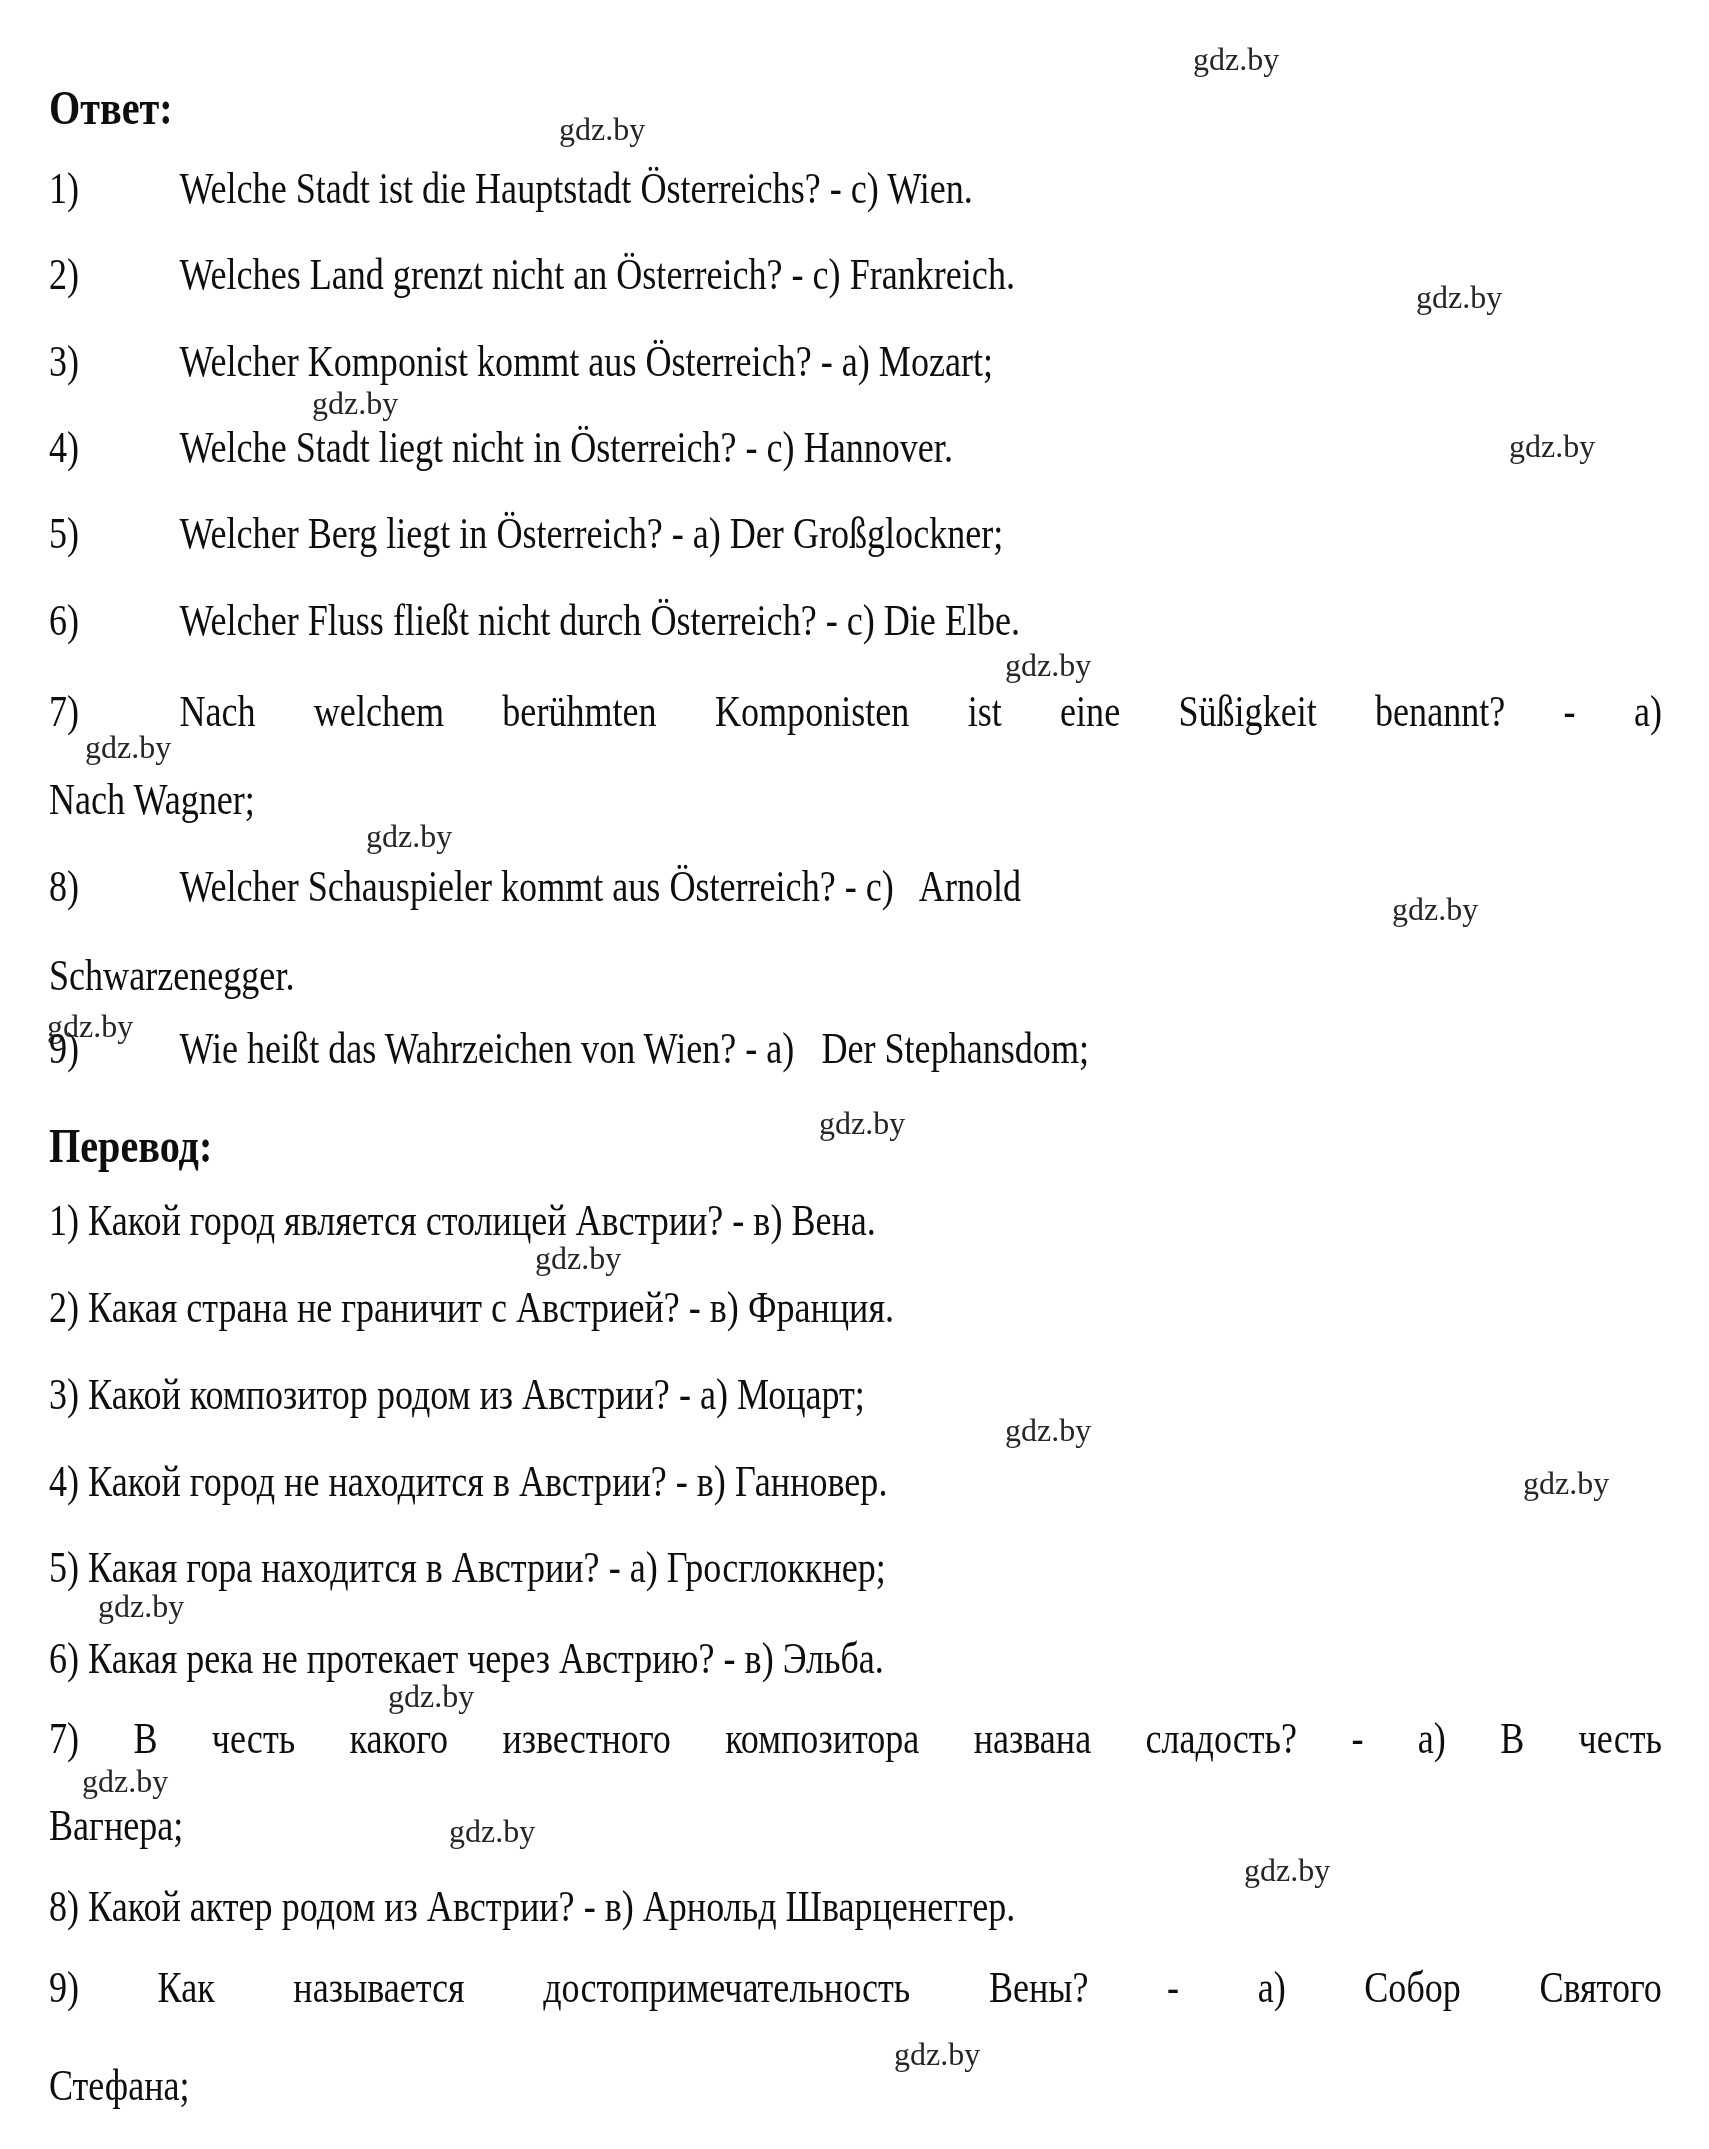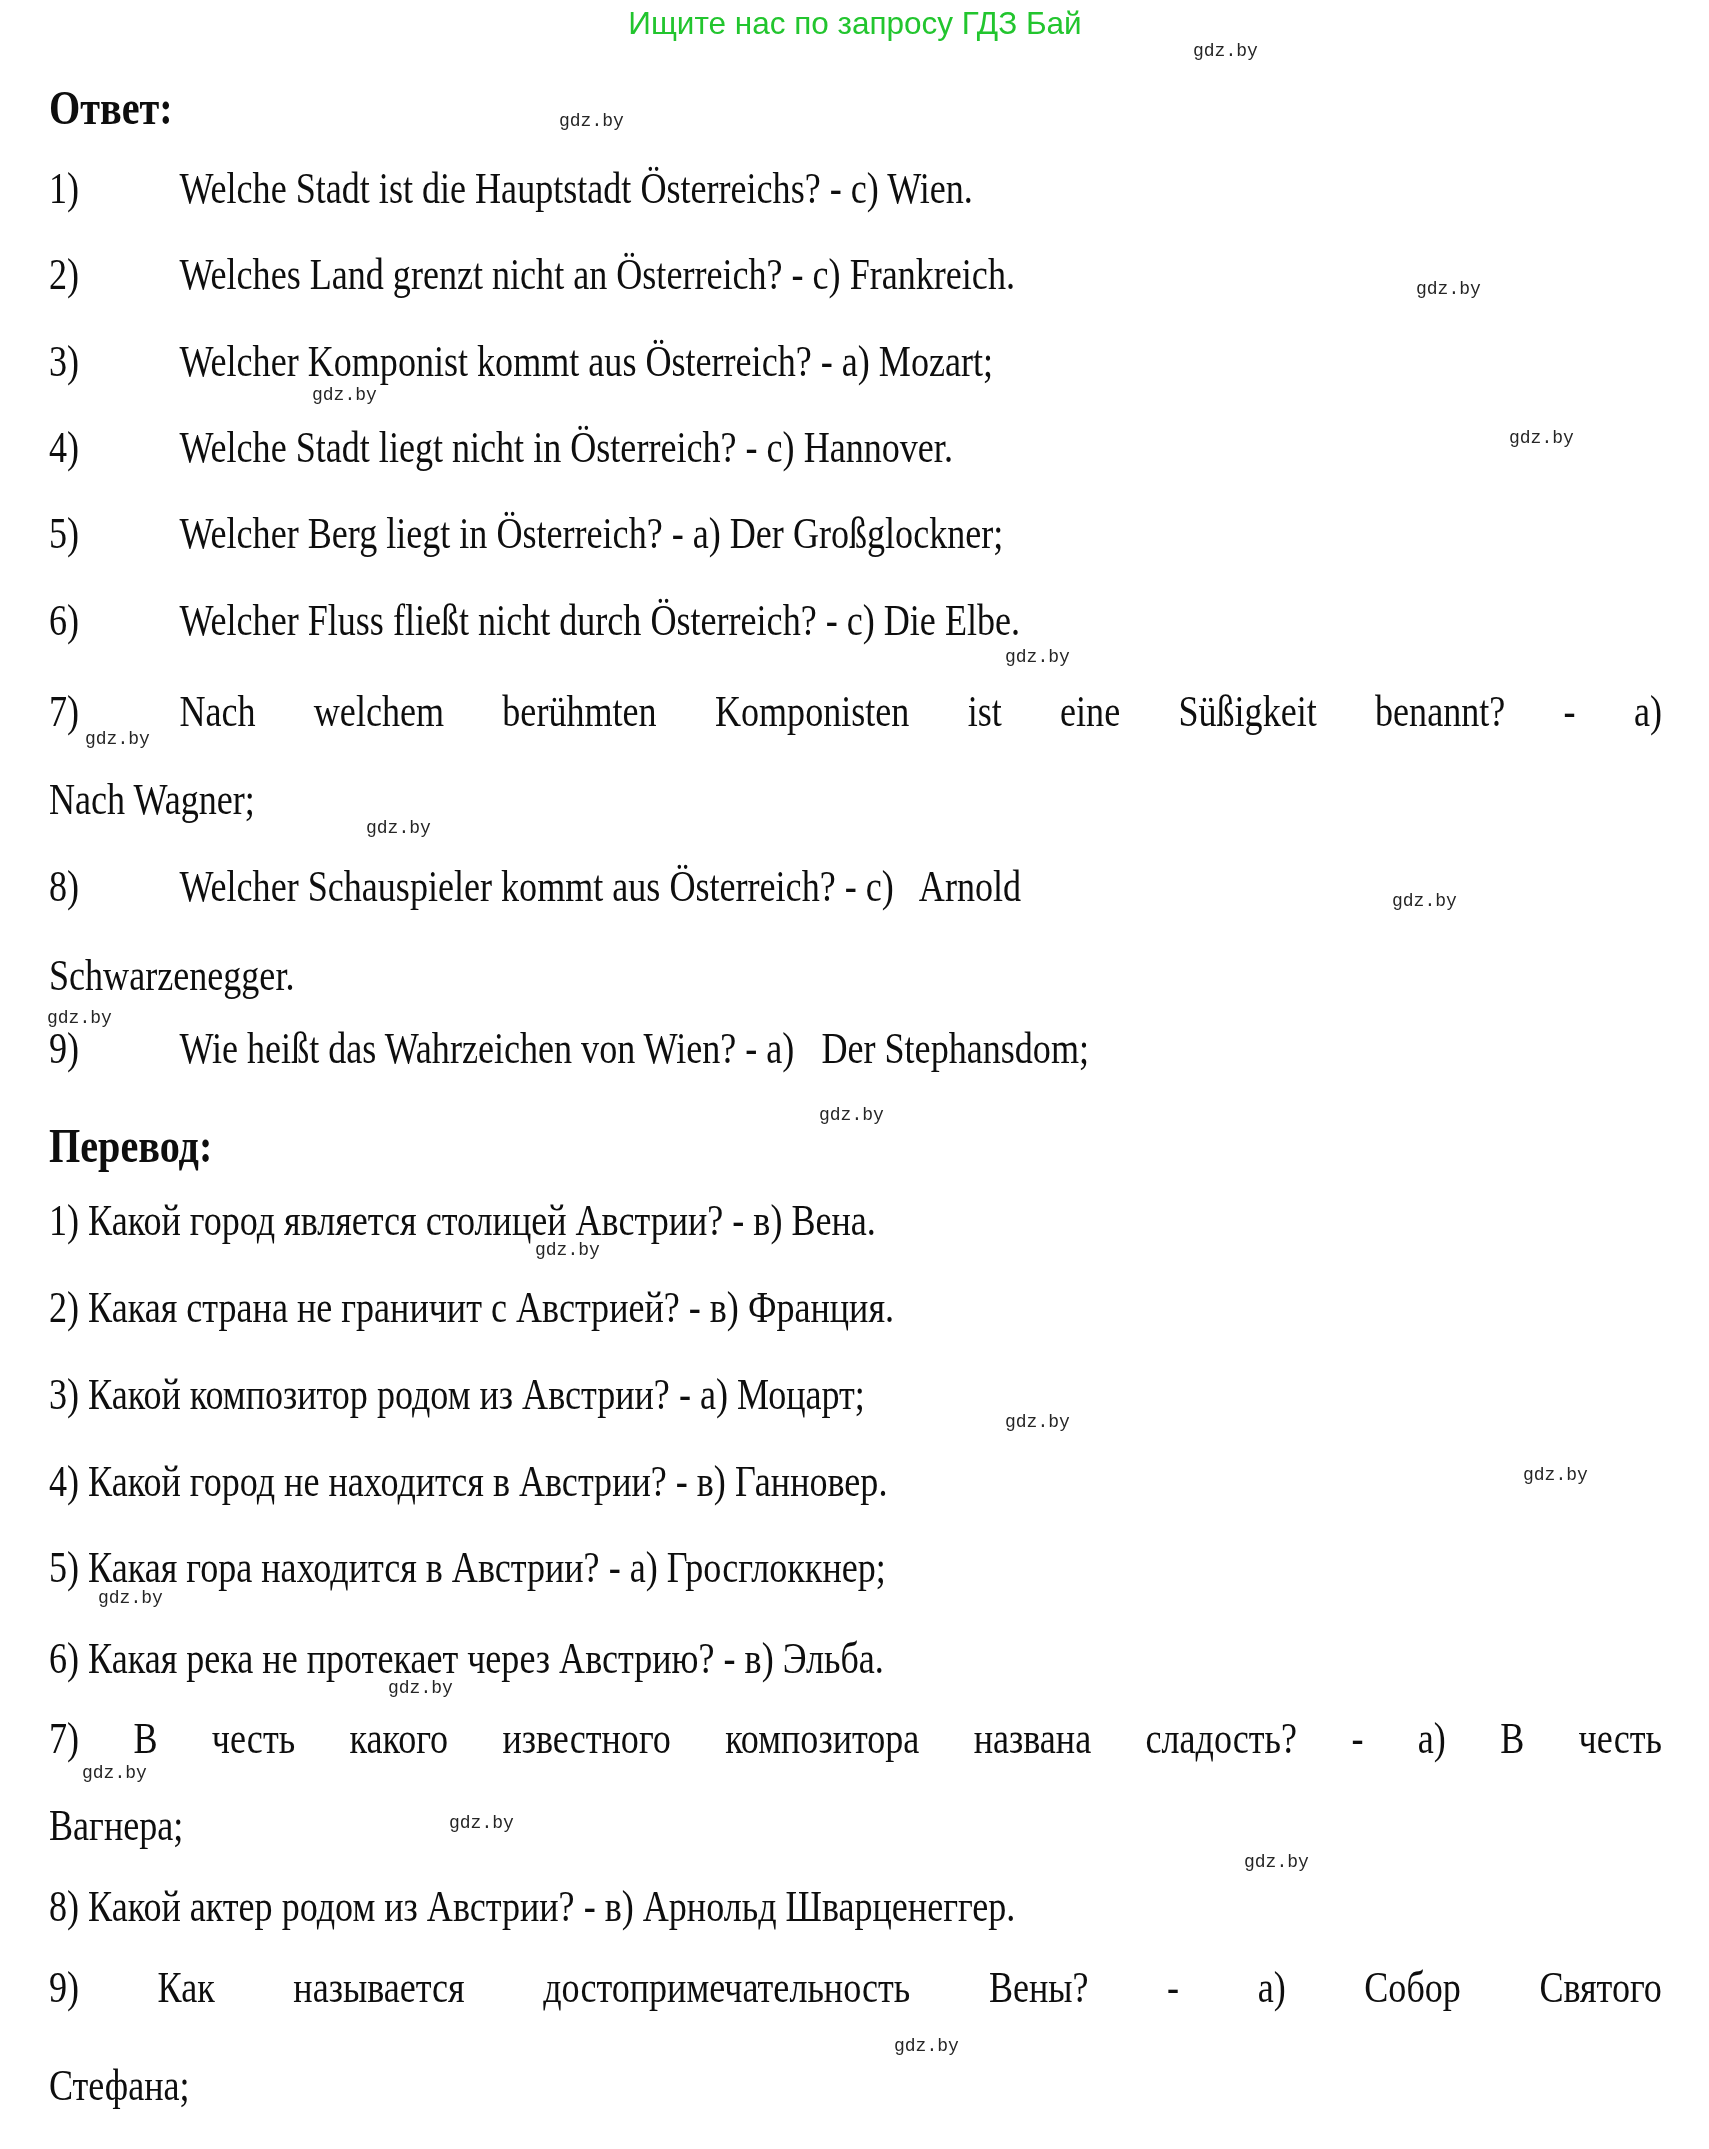--- a/index.html
+++ b/index.html
@@ -13,22 +13,22 @@
     color:#0e0e0e;
   }
   .promo{
     position:absolute; top:5.1px; left:0; width:100%;
     text-align:center;
     font-family:"Liberation Sans","DejaVu Sans",sans-serif;
     font-size:31.5px; color:#22c52e;
   }
   .wm{
     position:absolute;
-    font-family:Liberation Mono, monospace;
-    font-size:18px; color:#262626; white-space:pre;
+    font-family:Liberation Serif, serif;
+    font-size:32px; color:#262626; white-space:pre;
   }
   .hd{
     position:absolute; left:49px;
     font-size:49px; font-weight:700;
     transform:scaleX(0.82); transform-origin:0 0;
     white-space:pre; line-height:1.15;
   }
   .ln{
     position:absolute; left:49px;
     font-size:44px; line-height:1.15;
@@ -47,21 +47,20 @@
     font-size:29px; color:#4b0d8c;
   }
   .footer .sep{margin:0 12px;}
   .footer .lnk{cursor:pointer;}
 </style>
 </head>
 <body>
 
 <div id="page">
 
-  <div class="promo">Ищите нас по запросу ГДЗ Бай</div>
 
   <div class="wm" style="left:1193px;top:41px">gdz.by</div>
   <div class="wm" style="left:559px;top:111px">gdz.by</div>
   <div class="wm" style="left:1416px;top:279px">gdz.by</div>
   <div class="wm" style="left:312px;top:385px">gdz.by</div>
   <div class="wm" style="left:1509px;top:428px">gdz.by</div>
   <div class="wm" style="left:1005px;top:647px">gdz.by</div>
   <div class="wm" style="left:85px;top:729px">gdz.by</div>
   <div class="wm" style="left:366px;top:818px">gdz.by</div>
   <div class="wm" style="left:1392px;top:891px">gdz.by</div>

